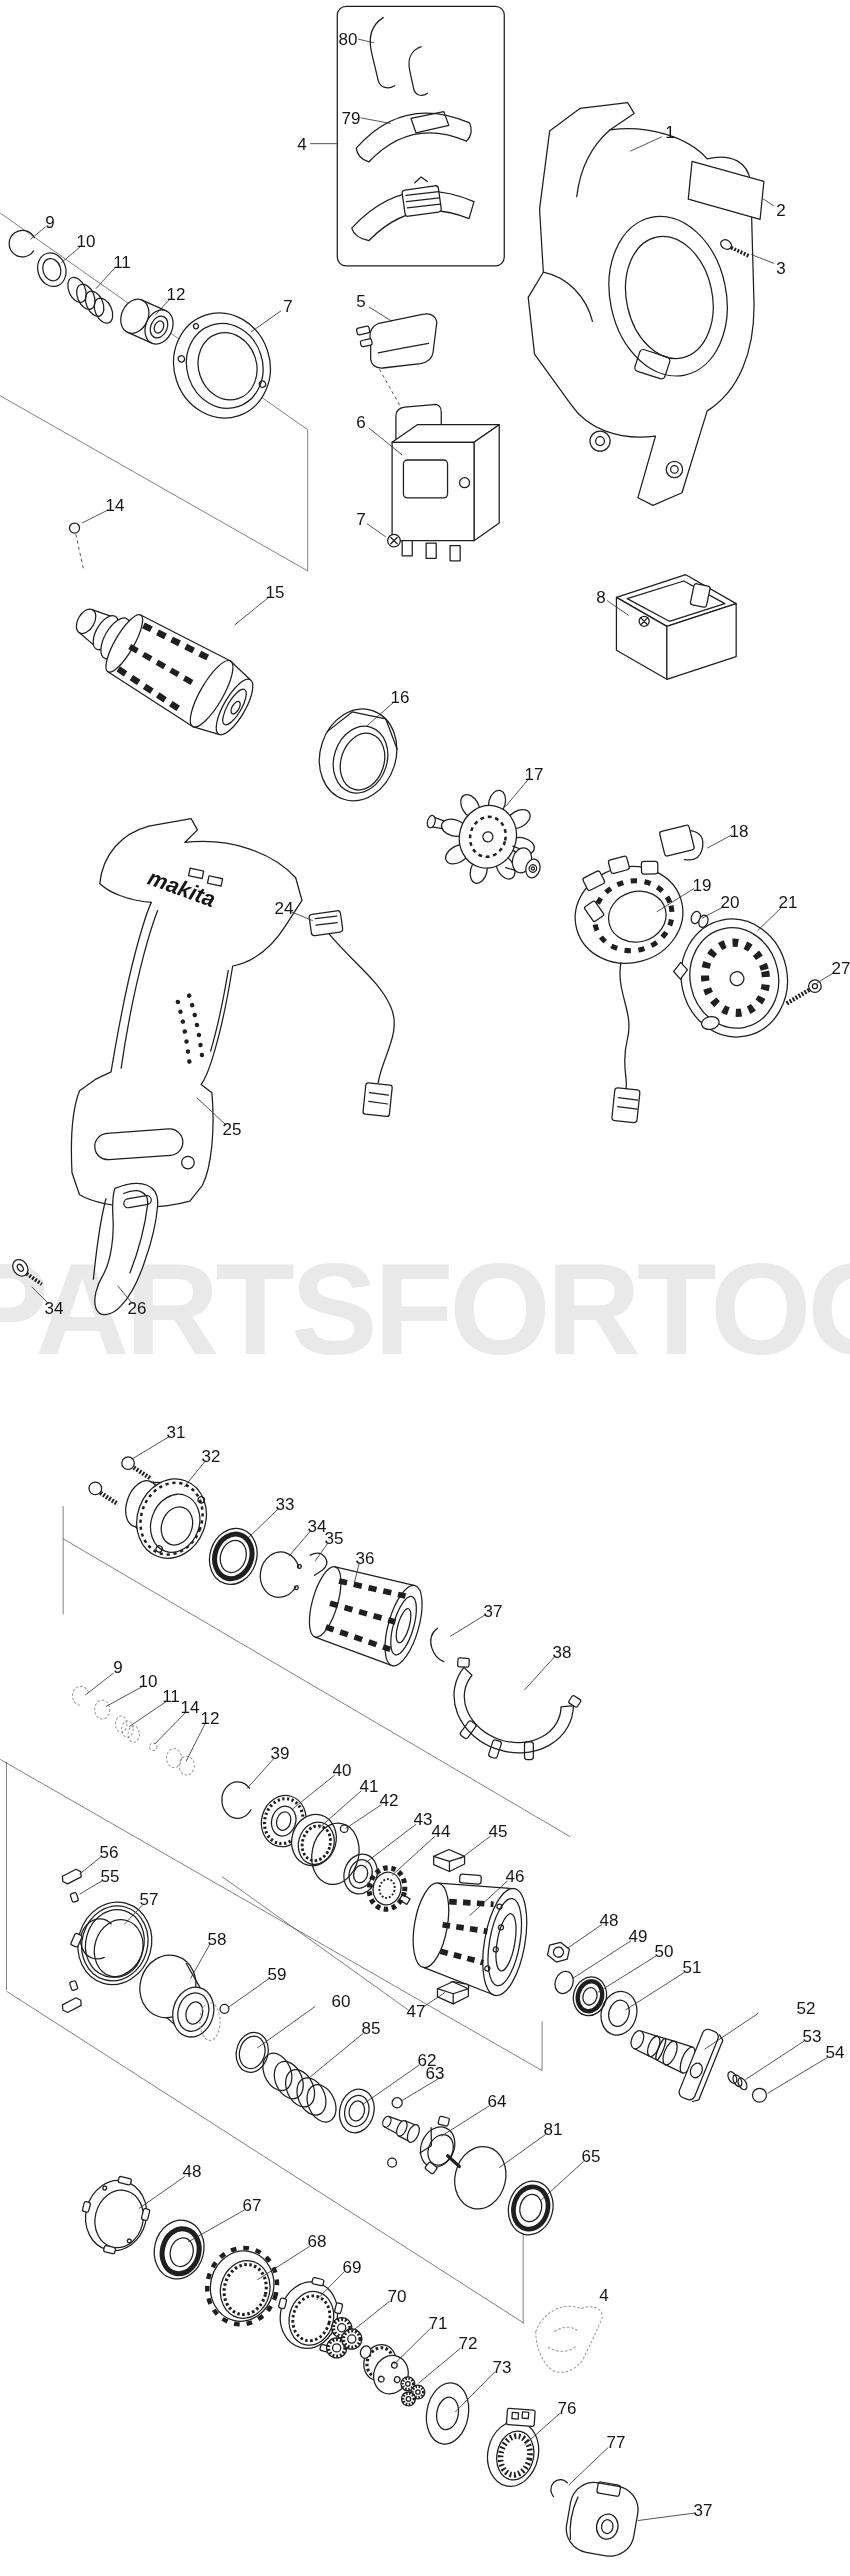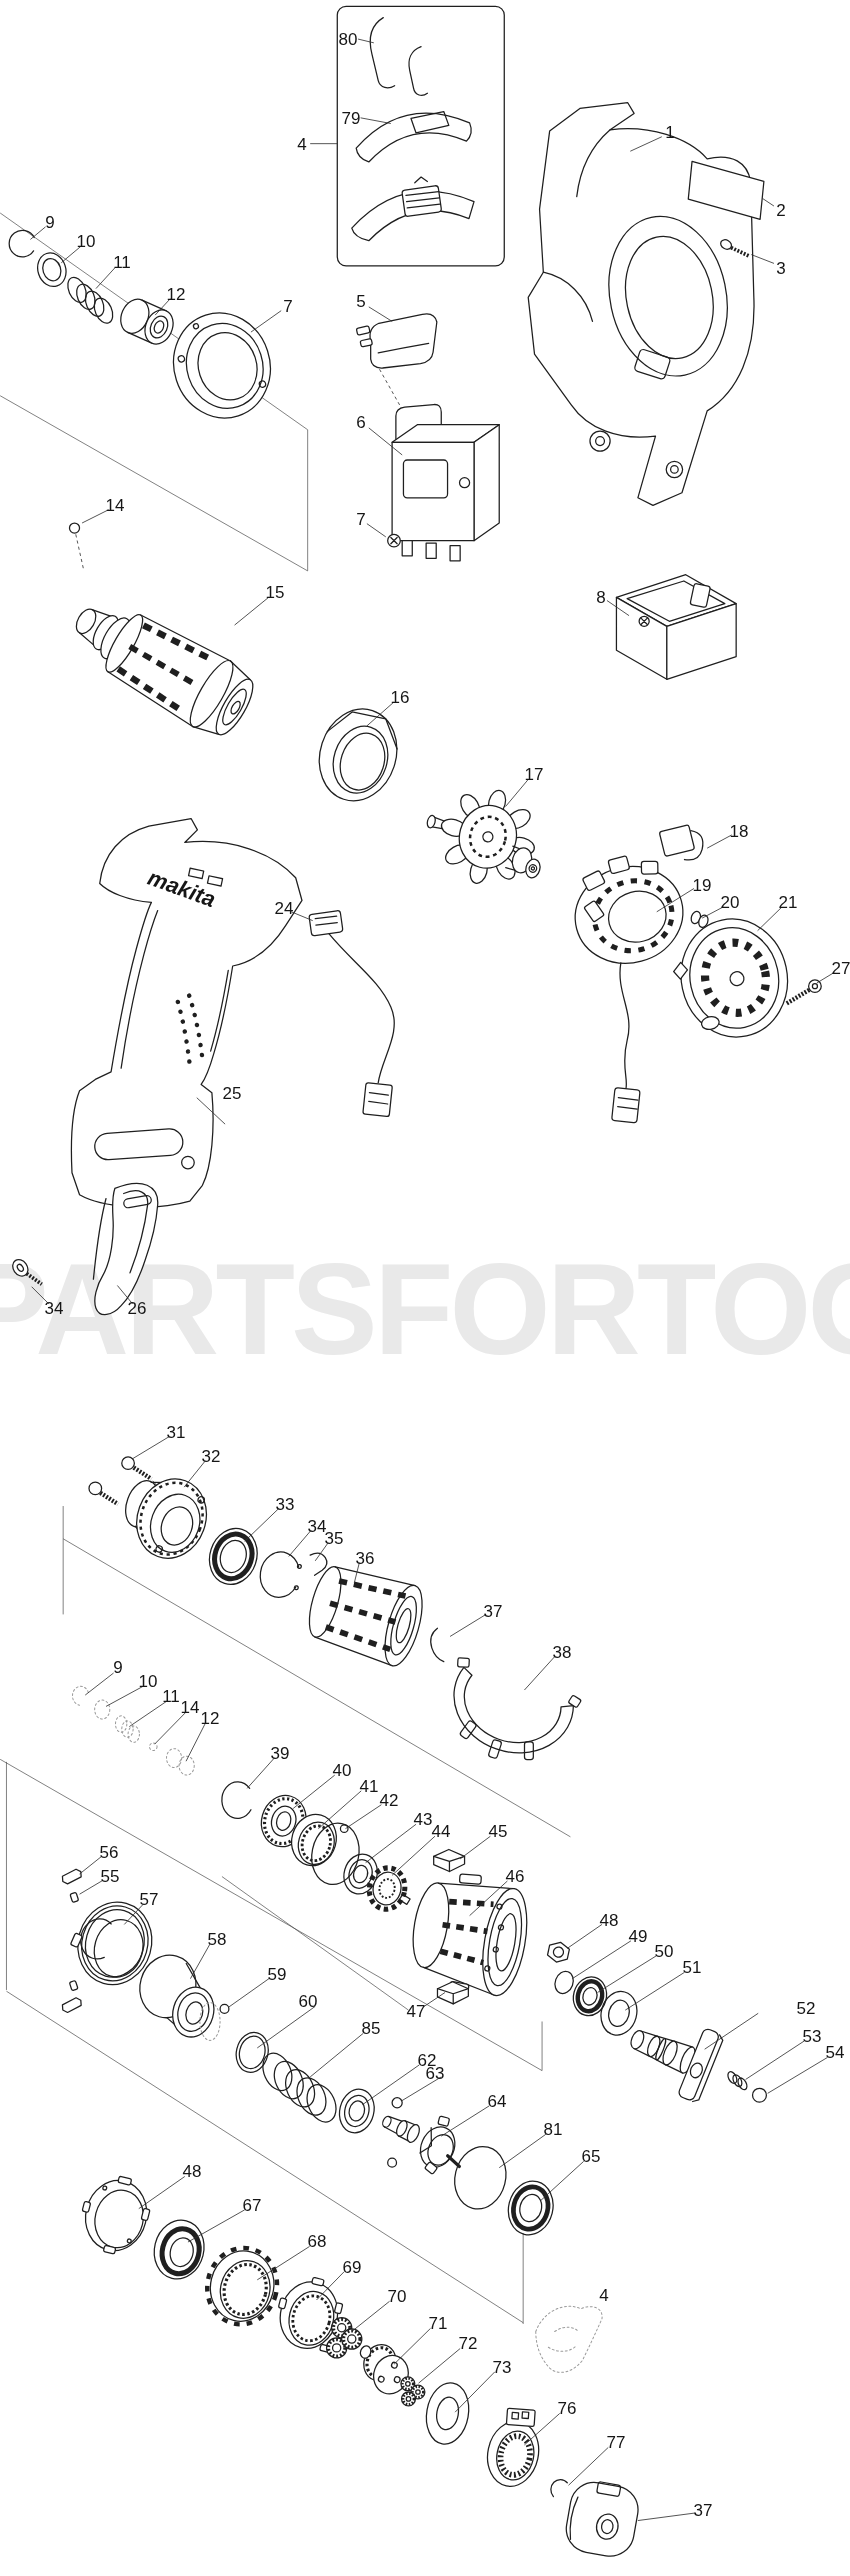--- a/index.html
+++ b/index.html
@@ -713,21 +713,21 @@
 <div class="callout" style="left:115px;top:505px">14</div>
 <div class="callout" style="left:275px;top:592px">15</div>
 <div class="callout" style="left:400px;top:697px">16</div>
 <div class="callout" style="left:534px;top:774px">17</div>
 <div class="callout" style="left:739px;top:831px">18</div>
 <div class="callout" style="left:702px;top:885px">19</div>
 <div class="callout" style="left:730px;top:902px">20</div>
 <div class="callout" style="left:788px;top:902px">21</div>
 <div class="callout" style="left:841px;top:968px">27</div>
 <div class="callout" style="left:284px;top:908px">24</div>
-<div class="callout" style="left:232px;top:1093px">25</div>
+<div class="callout" style="left:232px;top:1129px">25</div>
 <div class="callout" style="left:137px;top:1308px">26</div>
 <div class="callout" style="left:54px;top:1308px">34</div>
 <div class="callout" style="left:176px;top:1432px">31</div>
 <div class="callout" style="left:211px;top:1456px">32</div>
 <div class="callout" style="left:285px;top:1504px">33</div>
 <div class="callout" style="left:317px;top:1526px">34</div>
 <div class="callout" style="left:334px;top:1538px">35</div>
 <div class="callout" style="left:365px;top:1558px">36</div>
 <div class="callout" style="left:493px;top:1611px">37</div>
 <div class="callout" style="left:562px;top:1652px">38</div>
@@ -750,21 +750,21 @@
 <div class="callout" style="left:664px;top:1951px">50</div>
 <div class="callout" style="left:692px;top:1967px">51</div>
 <div class="callout" style="left:806px;top:2008px">52</div>
 <div class="callout" style="left:812px;top:2036px">53</div>
 <div class="callout" style="left:835px;top:2052px">54</div>
 <div class="callout" style="left:109px;top:1852px">56</div>
 <div class="callout" style="left:110px;top:1876px">55</div>
 <div class="callout" style="left:149px;top:1899px">57</div>
 <div class="callout" style="left:217px;top:1939px">58</div>
 <div class="callout" style="left:277px;top:1974px">59</div>
-<div class="callout" style="left:308px;top:2001px">60</div>
+<div class="callout" style="left:341px;top:2001px">60</div>
 <div class="callout" style="left:371px;top:2028px">85</div>
 <div class="callout" style="left:427px;top:2060px">62</div>
 <div class="callout" style="left:435px;top:2073px">63</div>
 <div class="callout" style="left:497px;top:2101px">64</div>
 <div class="callout" style="left:553px;top:2129px">81</div>
 <div class="callout" style="left:591px;top:2156px">65</div>
 <div class="callout" style="left:192px;top:2171px">48</div>
 <div class="callout" style="left:252px;top:2205px">67</div>
 <div class="callout" style="left:317px;top:2241px">68</div>
 <div class="callout" style="left:352px;top:2267px">69</div>

